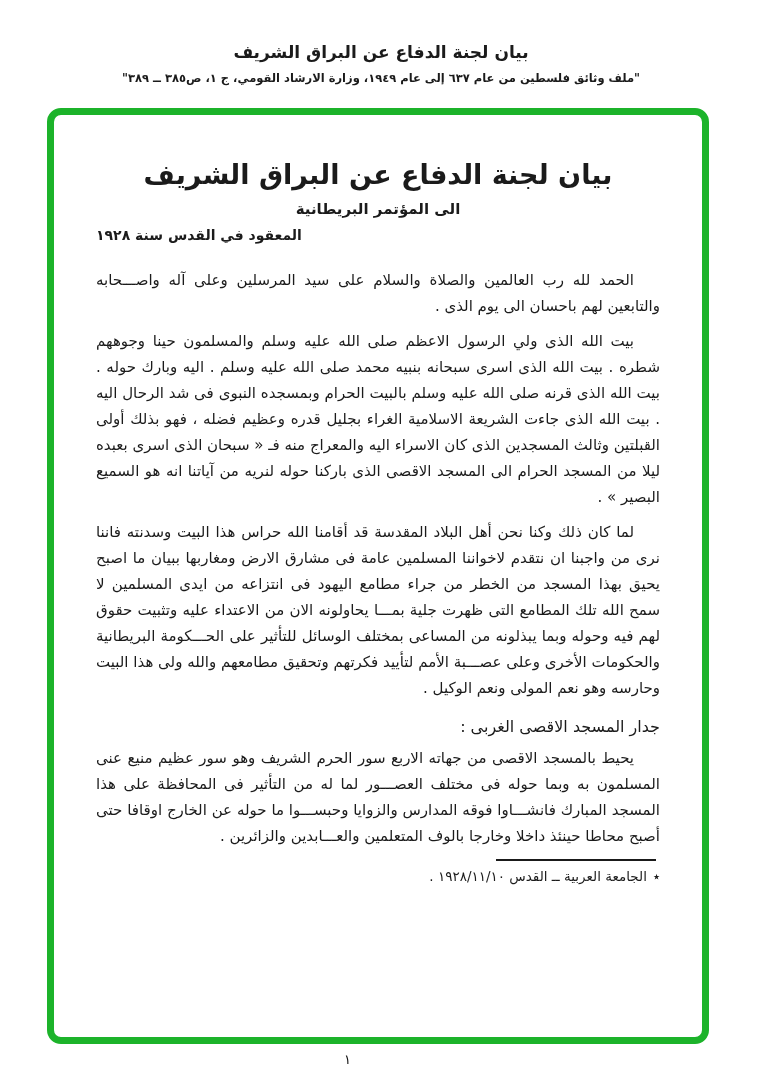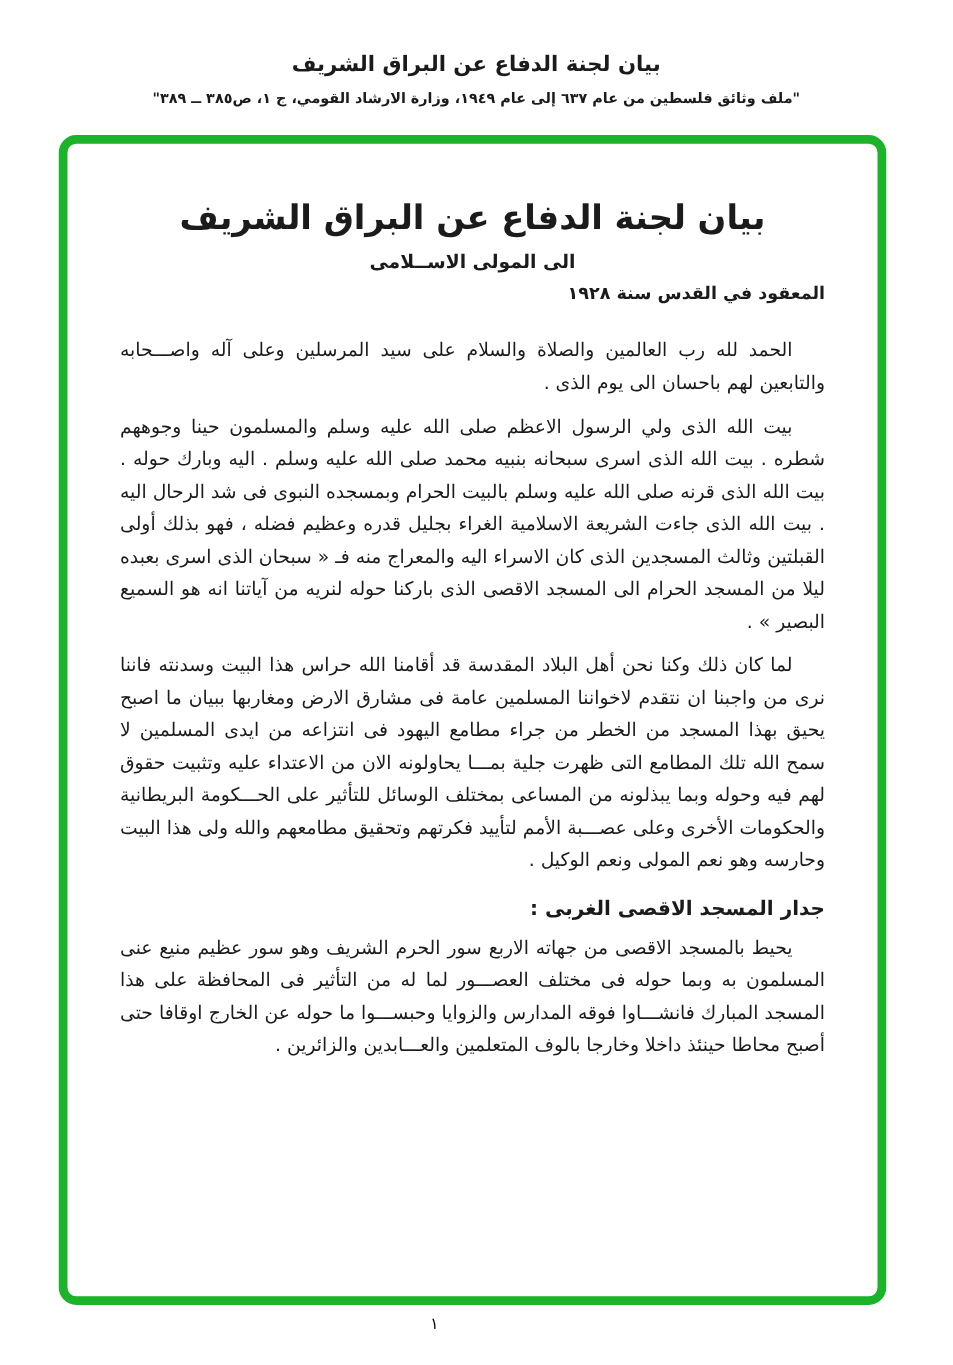--- a/index.html
+++ b/index.html
@@ -55,33 +55,33 @@
   }
   .doc-sub1 {
     font-size: 15px;
     font-weight: bold;
     text-align: center;
     margin: 10px 0 2px 0;
   }
   .doc-sub2 {
     font-size: 14px;
     font-weight: bold;
-    text-align: right;
+    text-align: left;
     margin: 9px 0 24px 0;
   }
   .para {
     font-size: 15px;
     line-height: 26px;
     text-align: justify;
     text-indent: 26px;
     margin: 0 0 9px 0;
   }
   .section-heading {
     font-size: 16px;
-    font-weight: bold;
+    font-weight: normal;
     margin: 16px 0 9px 0;
   }
   .footnote {
     margin-top: 10px;
   }
   .fn-rule {
     width: 160px;
     height: 0;
     border-top: 2px solid #1a1a1a;
     margin: 0 4px 7px 0; 
@@ -107,26 +107,32 @@
 <body>
 
 <header class="page-header">
   <div class="hdr-title">بيان لجنة الدفاع عن البراق الشريف</div>
   <div class="hdr-source">"ملف وثائق فلسطين من عام ٦٣٧ إلى عام ١٩٤٩، وزارة الارشاد القومي، ج ١، ص٣٨٥ ــ ٣٨٩"</div>
 </header>
 
 <div class="doc-frame">
   <div class="doc">
     <h1 class="doc-title">بيان لجنة الدفاع عن البراق الشريف</h1>
-    <div class="doc-sub1">الى المولى الاســلامى</div>
+    <div class="doc-sub1">الى المؤتمر البريطانية</div>
     <div class="doc-sub2">المعقود في القدس سنة ١٩٢٨</div>
 
     <p class="para">الحمد لله رب العالمين والصلاة والسلام على سيد المرسلين وعلى آله واصـــحابه والتابعين لهم باحسان الى يوم الذى .</p>
     <p class="para">بيت الله الذى ولي الرسول الاعظم صلى الله عليه وسلم والمسلمون حينا وجوههم شطره . بيت الله الذى اسرى سبحانه بنبيه محمد صلى الله عليه وسلم . اليه وبارك حوله . بيت الله الذى قرنه صلى الله عليه وسلم بالبيت الحرام وبمسجده النبوى فى شد الرحال اليه . بيت الله الذى جاءت الشريعة الاسلامية الغراء بجليل قدره وعظيم فضله ، فهو بذلك أولى القبلتين وثالث المسجدين الذى كان الاسراء اليه والمعراج منه فـ « سبحان الذى اسرى بعبده ليلا من المسجد الحرام الى المسجد الاقصى الذى باركنا حوله لنريه من آياتنا انه هو السميع البصير » .</p>
     <p class="para">لما كان ذلك وكنا نحن أهل البلاد المقدسة قد أقامنا الله حراس هذا البيت وسدنته فاننا نرى من واجبنا ان نتقدم لاخواننا المسلمين عامة فى مشارق الارض ومغاربها ببيان ما اصبح يحيق بهذا المسجد من الخطر من جراء مطامع اليهود فى انتزاعه من ايدى المسلمين لا سمح الله تلك المطامع التى ظهرت جلية بمـــا يحاولونه الان من الاعتداء عليه وتثبيت حقوق لهم فيه وحوله وبما يبذلونه من المساعى بمختلف الوسائل للتأثير على الحـــكومة البريطانية والحكومات الأخرى وعلى عصـــبة الأمم لتأييد فكرتهم وتحقيق مطامعهم والله ولى هذا البيت وحارسه وهو نعم المولى ونعم الوكيل .</p>
 
     <h2 class="section-heading">جدار المسجد الاقصى الغربى :</h2>
     <p class="para">يحيط بالمسجد الاقصى من جهاته الاربع سور الحرم الشريف وهو سور عظيم منيع عنى المسلمون به وبما حوله فى مختلف العصـــور لما له من التأثير فى المحافظة على هذا المسجد المبارك فانشـــاوا فوقه المدارس والزوايا وحبســـوا ما حوله عن الخارج اوقافا حتى أصبح محاطا حينئذ داخلا وخارجا بالوف المتعلمين والعـــابدين والزائرين .</p>
 
+    <div class="footnote">
+      <div class="fn-rule"></div>
+      <div class="fn-text">
+        <span class="fn-marker">٭</span><span>الجامعة العربية ــ القدس ١٩٢٨/١١/١٠ .</span>
+      </div>
+    </div>
   </div>
 </div>
 
 <div class="page-number">١</div>
 
 </body></html>

